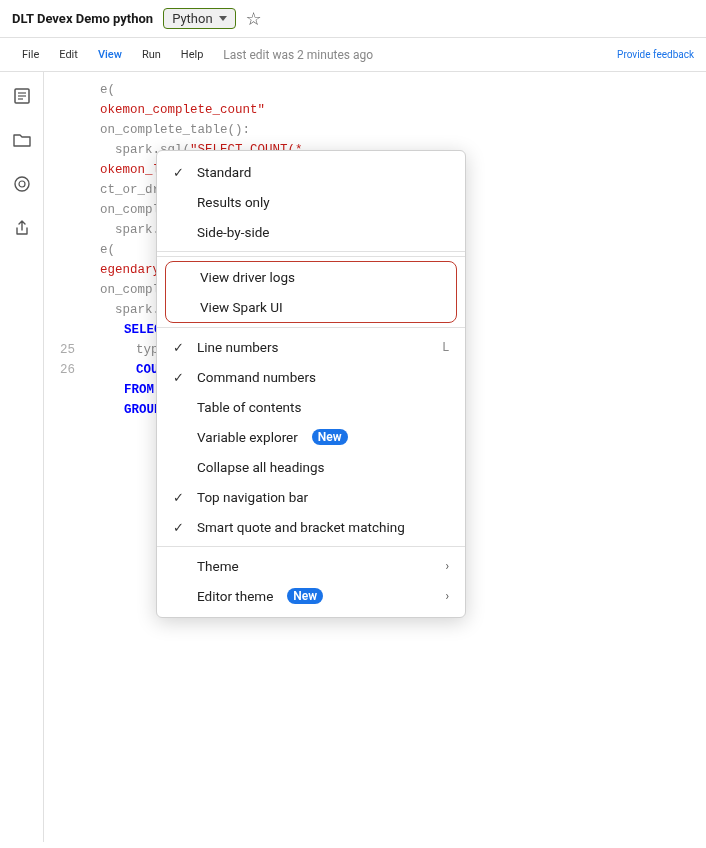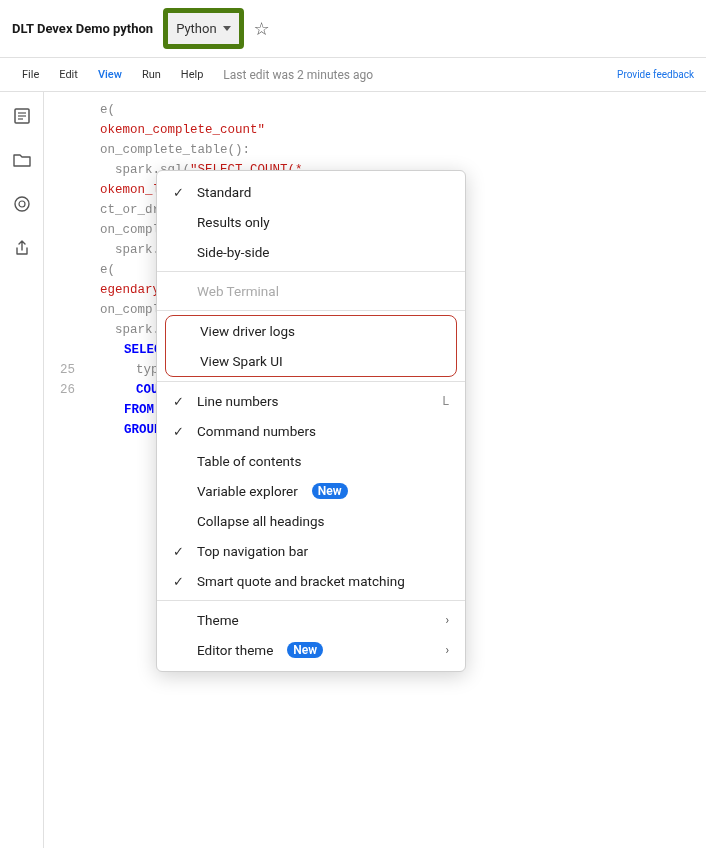--- a/index.html
+++ b/index.html
@@ -24,23 +24,23 @@
     .header-title {
       font-size: 13px;
       font-weight: 700;
       color: #1a1a1a;
     }
     .lang-badge {
       display: flex;
       align-items: center;
       gap: 4px;
       background: #f0f0f0;
-      border: 5px solid #4d7c0f;
+      border: 1px solid #4d7c0f;
       border-radius: 4px;
-      padding: 8px 8px;
+      padding: 2px 8px;
       font-size: 13px;
       color: #333;
       cursor: pointer;
     }
     .chevron-down {
       display: inline-block;
       width: 0;
       height: 0;
       border-left: 4px solid transparent;
       border-right: 4px solid transparent;
@@ -305,24 +305,20 @@
         <span class="checkmark"></span>
         <span>Results only</span>
       </div>
       <div class="menu-item">
         <span class="checkmark"></span>
         <span>Side-by-side</span>
       </div>
 
       <div class="menu-divider"></div>
 
-      <div class="menu-item disabled">
-        <span class="checkmark"></span>
-        <span>Web Terminal</span>
-      </div>
 
       <div class="menu-divider"></div>
 
       <div class="menu-section-highlighted">
         <div class="menu-item">
           <span class="checkmark"></span>
           <span>View driver logs</span>
         </div>
         <div class="menu-item">
           <span class="checkmark"></span>

